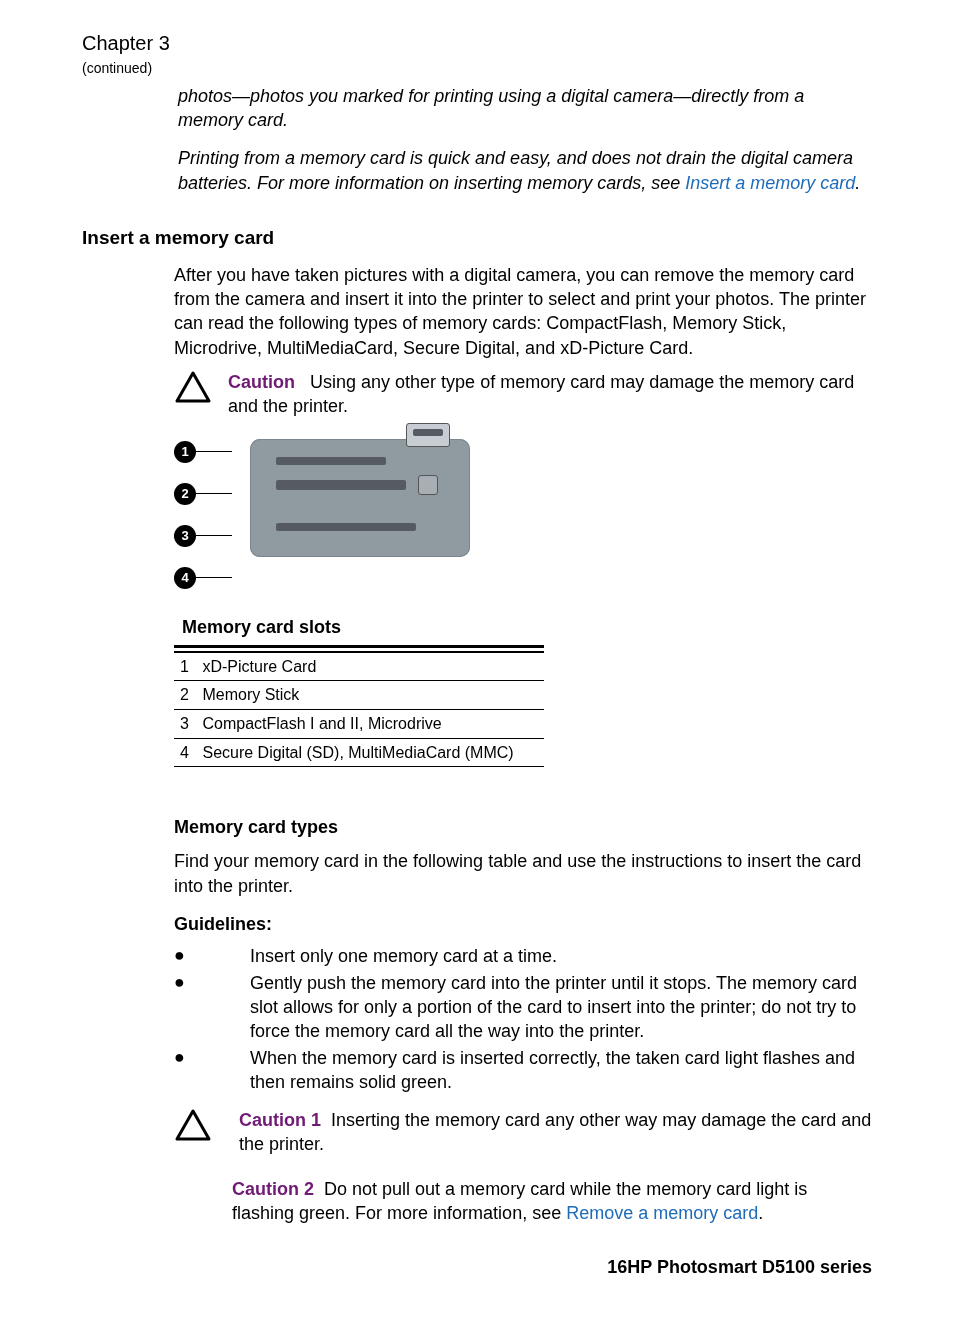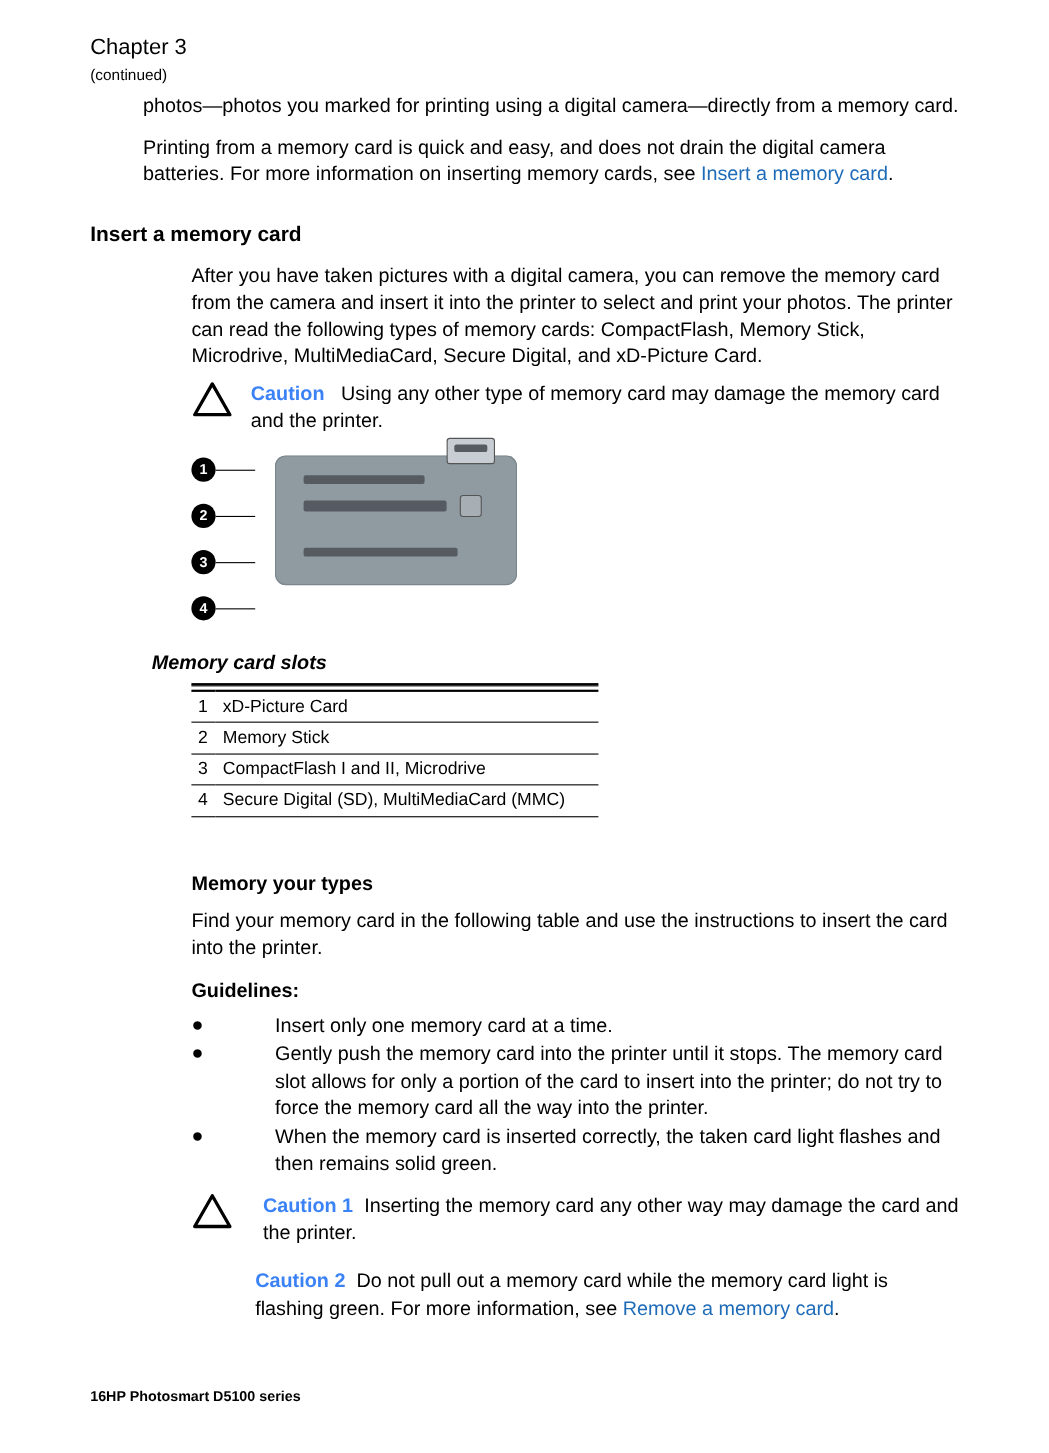--- a/index.html
+++ b/index.html
@@ -9,41 +9,41 @@
       line-height: 1.35;
       background: #fff;
       color: #000;
       width: 954px;
       height: 1321px;
       padding: 30px 82px 30px 82px;
       position: relative;
     }
     .chapter-label { font-size: 20px; margin-bottom: 2px; }
     .continued { font-size: 14px; margin-bottom: 6px; }
-    .para-indent { margin-left: 48px; margin-bottom: 14px; }
+    .para-indent { margin-left: 96px; margin-bottom: 14px; font-style: italic; }
     .para-indent2 { margin-left: 92px; margin-bottom: 10px; }
     .link { color: #1e6bb8; }
     .section-title {
       font-weight: bold;
       font-size: 19px;
       margin-top: 30px;
       margin-bottom: 12px;
     }
     .caution-row {
       display: flex;
       align-items: flex-start;
       margin-left: 92px;
       margin-top: 10px;
       margin-bottom: 20px;
       gap: 16px;
     }
     .caution-row.nomargin { margin-top: 6px; gap: 27px; }
     .caution-icon svg { display: block; }
     .caution-text { flex: 1; }
-    .caution-label { color: #3b82f6; font-weight: bold; }
+    .caution-label { color: #701a75; font-weight: bold; }
     .figure-block {
       margin-left: 92px;
       margin-top: 12px;
       margin-bottom: 26px;
       display: flex;
       align-items: flex-start;
       gap: 18px;
     }
     .callouts {
       display: flex;
@@ -82,40 +82,40 @@
     .slot.med { height: 10px; width: 130px; }
     .mid-row { display: flex; align-items: center; gap: 12px; }
     .square { width: 20px; height: 20px; background: #a7afb5; border: 1px solid #555; border-radius: 3px; }
     .small-slot-box {
       width: 44px; height: 24px;
       background: #c7cdd2; border: 1px solid #555; border-radius: 3px;
       margin-left: auto; margin-top: -30px; margin-bottom: 4px;
       margin-right: 6px;
     }
     .small-inner { margin: 5px 6px; height: 7px; background: #555b60; border-radius: 2px; }
-    .table-title { font-weight: bold; margin-left: 56px; margin-bottom: 6px; font-style: italic; }
+    .table-title { font-weight: bold; margin-left: 100px; margin-bottom: 6px; }
     .slot-table { margin-left: 92px; width: 370px; border-collapse: collapse; }
     .slot-table td { padding: 3px 6px; font-size: 16px; }
     .slot-table tr { border-top: 1px solid #000; }
     .slot-table tr:last-child { border-bottom: 1px solid #000; }
     .slot-table tr:first-child { border-top: 2px solid #000; }
     .hr-thick { border-top: 2px solid #000; border-bottom: 1px solid #000; margin-left: 92px; width: 370px; height: 3px; margin-bottom: 3px; }
     .types-title { font-weight: bold; margin-left: 92px; margin-top: 48px; margin-bottom: 10px; }
     .bullets { margin-left: 92px; list-style: none; margin-top: 8px; }
     .bullets li { display: flex; gap: 18px; margin-bottom: 2px; }
     .bullets .dot { font-size: 18px; line-height: 1.3; min-width: 12px; }
     .bullets .btxt { flex: 1; margin-left: 46px; }
     .footer {
       position: absolute;
       bottom: 42px;
       left: 82px;
       right: 82px;
       display: flex;
-      justify-content: flex-start;
-      font-size: 13px;
+      justify-content: flex-end;
+      font-size: 18px;
       font-weight: bold;
     }
     .guideline-label { margin-left: 92px; margin-top: 14px; font-weight: bold; }
     .caution-block2 {
       margin-left: 150px;
       margin-top: 8px;
     }
   </style>
 </head>
 <body>
@@ -194,21 +194,21 @@
         <td>3</td>
         <td>CompactFlash I and II, Microdrive</td>
       </tr>
   <tr>
         <td>4</td>
         <td>Secure Digital (SD), MultiMediaCard (MMC)</td>
       </tr>
 </tbody>
   </table>
 
-<div class="types-title">Memory your types</div>
+<div class="types-title">Memory card types</div>
 <p class="para-indent2">Find your memory card in the following table and use the instructions to insert the card into the printer.</p>
 <p class="guideline-label">Guidelines:</p>
 
 <ul class="bullets">
   <li>
       <span class="dot">●</span>
       <span class="btxt">Insert only one memory card at a time.</span>
     </li>
   <li>
       <span class="dot">●</span>

